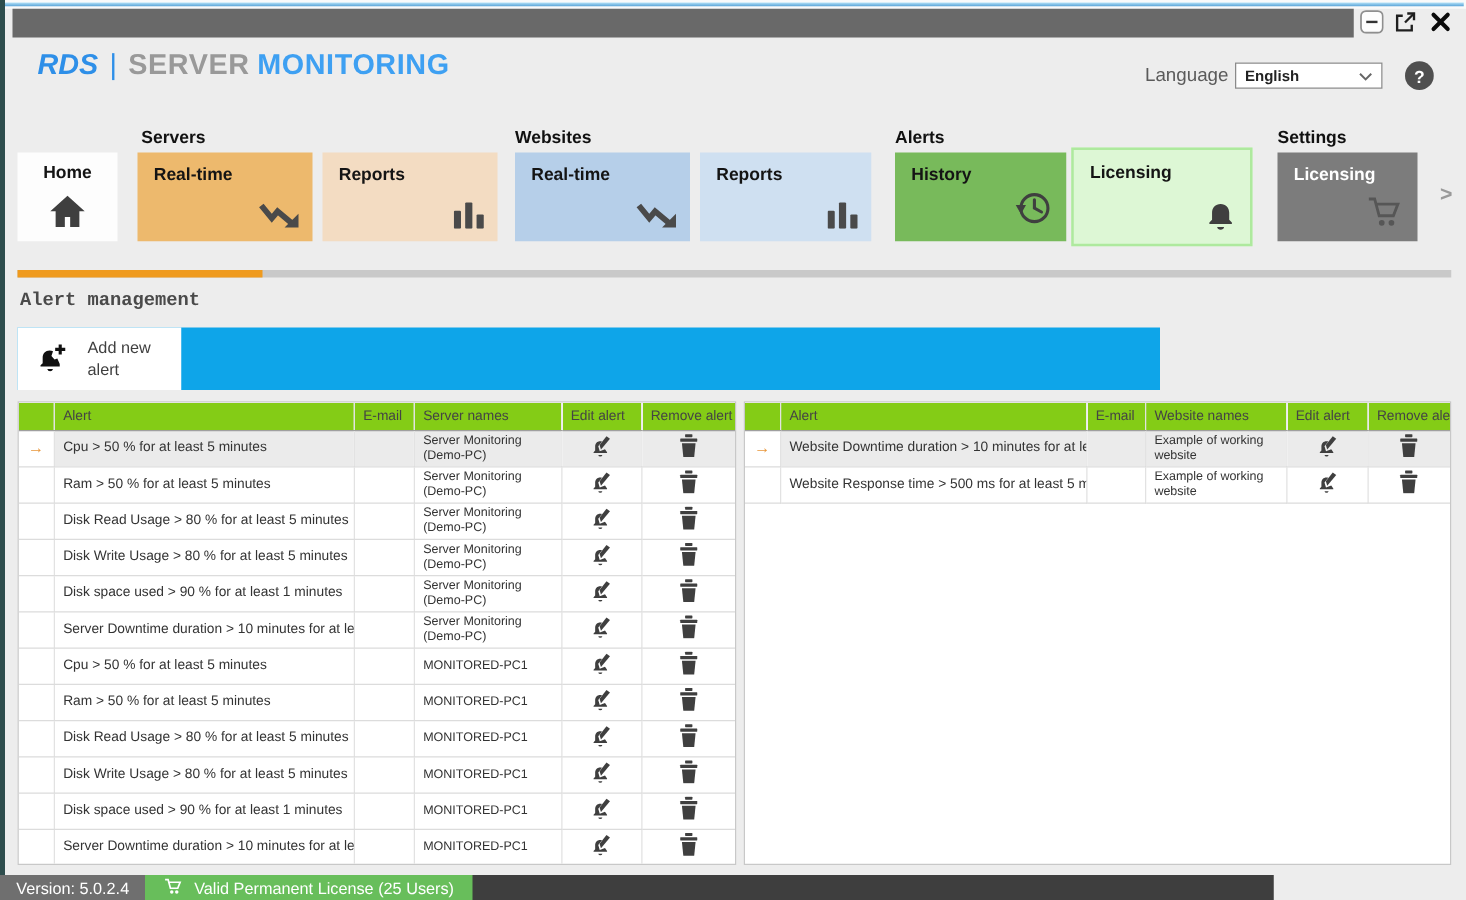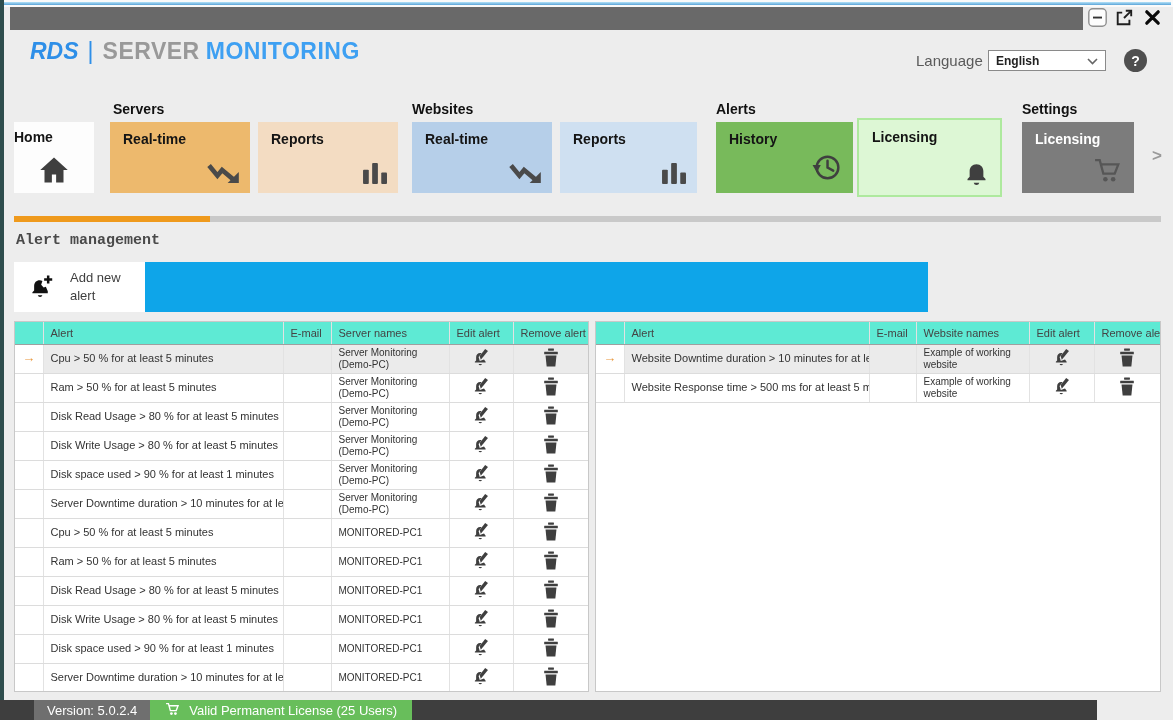--- a/index.html
+++ b/index.html
@@ -26,21 +26,21 @@
   .help-btn { left:1124px; top:49px; width:23px; height:23px; border-radius:50%; background:#4f4f4f; color:#fff;
               font-weight:700; font-size:14px; display:flex; align-items:center; justify-content:center; border:none; cursor:pointer; }
 
   .grp-label { position:absolute; top:101px; font-size:14px; font-weight:700; color:#111; }
   .gl-servers { left:113px; } .gl-websites { left:412px; } .gl-alerts { left:716px; } .gl-settings { left:1022px; }
 
   .tile { position:absolute; top:122px; height:71px; cursor:pointer; }
   .tile .tile-label { position:absolute; left:13px; top:9px; font-size:14px; font-weight:700; color:#141414; }
   .tile .tile-icon { position:absolute; right:10px; bottom:5px; }
   .tile.home { left:14px; width:80px; background:#fdfdfd; }
-  .tile.home .tile-label { left:0; right:0; top:7px; text-align:left; }
+  .tile.home .tile-label { left:0; right:0; top:7px; text-align:center; }
   .tile.home .tile-icon { left:0; right:0; bottom:5px; text-align:center; }
   .t-srv-rt { left:110px; width:140px; background:#edb96d; }
   .t-srv-rp { left:258px; width:140px; background:#f3dcc2; }
   .t-web-rt { left:412px; width:140px; background:#b6cfe9; }
   .t-web-rp { left:560px; width:137px; background:#cfe0f1; }
   .t-al-hist { left:716px; width:137px; background:#78ba5b; }
   .t-al-mgmt { left:857px; top:118px; height:79px; width:145px; background:#ddf7d5; border:2px solid #aee99e; }
   .t-set-lic { left:1022px; width:112px; background:#7c7c7c; }
   .t-set-lic .tile-label { color:#fff; }
   .nav-more { left:1152px; top:146px; font-size:17px; color:#999; font-weight:700; cursor:pointer; }
@@ -51,34 +51,34 @@
   .section-title { left:16px; top:232px; font-size:15px; font-weight:700; color:#4a4a4a;font-family:Liberation Mono, monospace; }
 
   .toolbar-band { left:14px; top:262px; width:914px; height:50px; background:#0ea5e9; }
   .add-alert { position:absolute; left:0; top:0; width:131px; height:50px; background:#fff; border:none;
                display:flex; align-items:center; gap:15px; padding-left:16px; cursor:pointer; text-align:left; }
   .add-alert .lbl { font-size:13px; color:#3f3f3f; width:64px; line-height:1.35; }
 
   .panel { position:absolute; top:321px; height:371px; background:#fff; border:1px solid #c8c8c8; overflow:hidden; }
   .panel.pl { left:14px; width:575px; } .panel.pr { left:595px; width:566px; }
   table { border-collapse:collapse; table-layout:fixed; width:100%; font-size:11px; color:#333; }
-  th { font-weight:400; color:#444; text-align:left; height:22px; padding:0 7px; background:#5eead4;
+  th { font-weight:400; color:#444; text-align:left; height:22px; padding:0 7px; background:#84cc16;
        border-bottom:1px solid #9f9f9f; border-right:1px solid #e2e2e2; white-space:nowrap; overflow:hidden; }
   td { height:29px; padding:0 7px; border-bottom:1px solid #dcdcdc; border-right:1px solid #e2e2e2;
        overflow:hidden; line-height:1.15; }
   th:last-child, td:last-child { border-right:none; }
   td.cell-alert { white-space:nowrap; }
   td.cell-name { font-size:10px; line-height:1.15; }
   tr.sel td { background:#ebebeb; }
   tr.sel td.cell-arrow { background:#fff; }
   td.cell-arrow { text-align:center; color:#e8973c; font-size:13px; padding:0; }
   td.cell-edit, td.cell-remove { text-align:center; padding:0; }
   .icon-btn { background:transparent; border:none; padding:0; cursor:pointer; line-height:0; }
 
-  .statusbar { left:0; top:700px; width:1097px; height:20px; background:#3e3e3e; display:flex; align-items:stretch; z-index:30;padding-left:34px; }
+  .statusbar { left:0; top:700px; width:1019px; height:20px; background:#3e3e3e; display:flex; align-items:stretch; z-index:30; }
   .sb-version { background:#6f6f6f; color:#fff; font-size:13px; display:flex; align-items:center; padding:0 13px; }
   .sb-license { background:#68be5b; color:#fff; font-size:13px; display:flex; align-items:center; gap:8px; padding:0 15px; }
 </style>
 </head>
 <body>
 
 <div class="window">
   <div class="abs top-white"></div>
   <div class="abs top-accent"></div>
   <div class="abs left-edge"></div>

